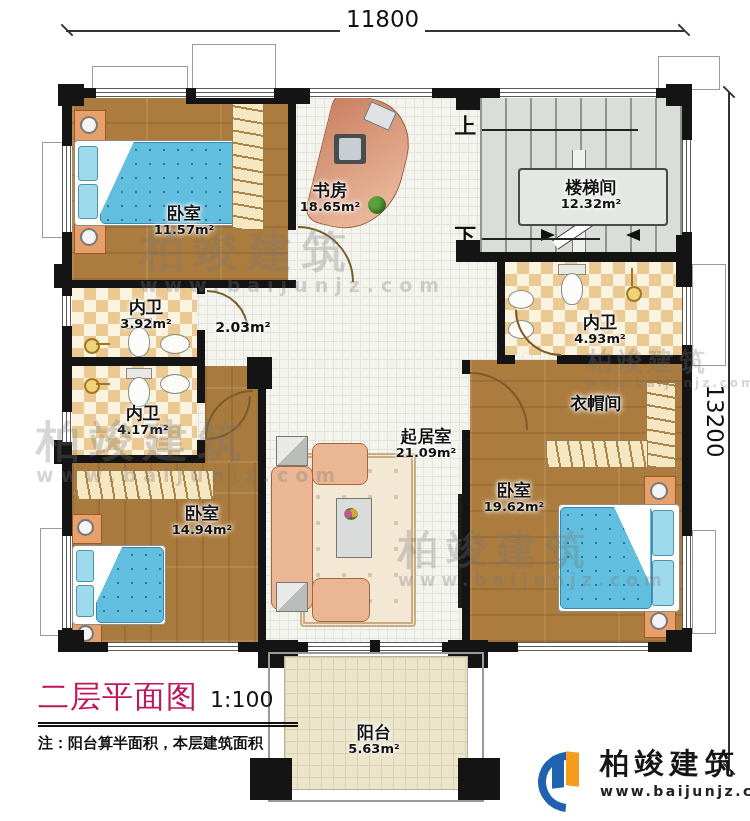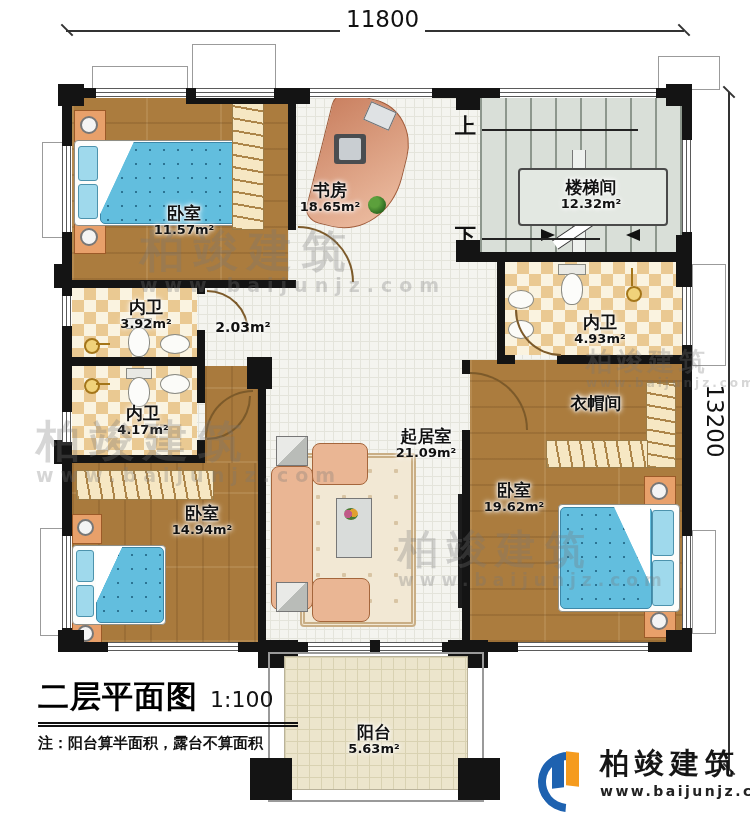--- a/index.html
+++ b/index.html
@@ -277,24 +277,24 @@
     <div style="font-size:26px;letter-spacing:5px;">柏竣建筑</div>
     <div style="font-size:12px;letter-spacing:3px;margin-top:2px;">www.baijunjz.com</div>
   </div>
   <div class="wm" style="left:398px;top:528px;">
     <div style="font-size:40px;letter-spacing:9px;">柏竣建筑</div>
     <div style="font-size:17px;letter-spacing:6px;margin-top:2px;">www.baijunjz.com</div>
   </div>
 
   <div class="abs" style="left:38px;top:676px;width:260px;">
     <div style="display:flex;align-items:baseline;gap:12px;border-bottom:5px double #111;padding-bottom:4px;">
-      <span style="font-size:31px;font-weight:700;color:#000000;letter-spacing:1px;">二层平面图</span>
+      <span style="font-size:31px;font-weight:400;color:#be185d;letter-spacing:1px;">二层平面图</span>
       <span style="font-size:22px;color:#111;">1:100</span>
     </div>
-    <div style="font-size:15px;color:#111;margin-top:7px;font-weight:600;white-space:nowrap;">注：阳台算半面积，露台不算面积</div>
+    <div style="font-size:15px;color:#111;margin-top:7px;font-weight:600;white-space:nowrap;">注：阳台算半面积，本层建筑面积</div>
   </div>
 
   <div class="abs" style="left:538px;top:748px;display:flex;align-items:center;gap:10px;">
     <div style="position:relative;width:52px;height:52px;">
       <div class="abs" style="left:0;top:4px;width:44px;height:44px;border:8px solid #1e62b0;border-radius:50%;border-top-color:transparent;border-right-color:transparent;transform:rotate(50deg);"></div>
       <div class="abs" style="left:14px;top:8px;width:12px;height:32px;background:#1e62b0;transform:skewY(-6deg);"></div>
       <div class="abs" style="left:28px;top:4px;width:13px;height:34px;background:#f59b1e;transform:skewY(6deg);"></div>
     </div>
     <div>
       <div style="font-size:29px;font-weight:900;color:#151515;letter-spacing:6px;line-height:1;">柏竣建筑</div>

